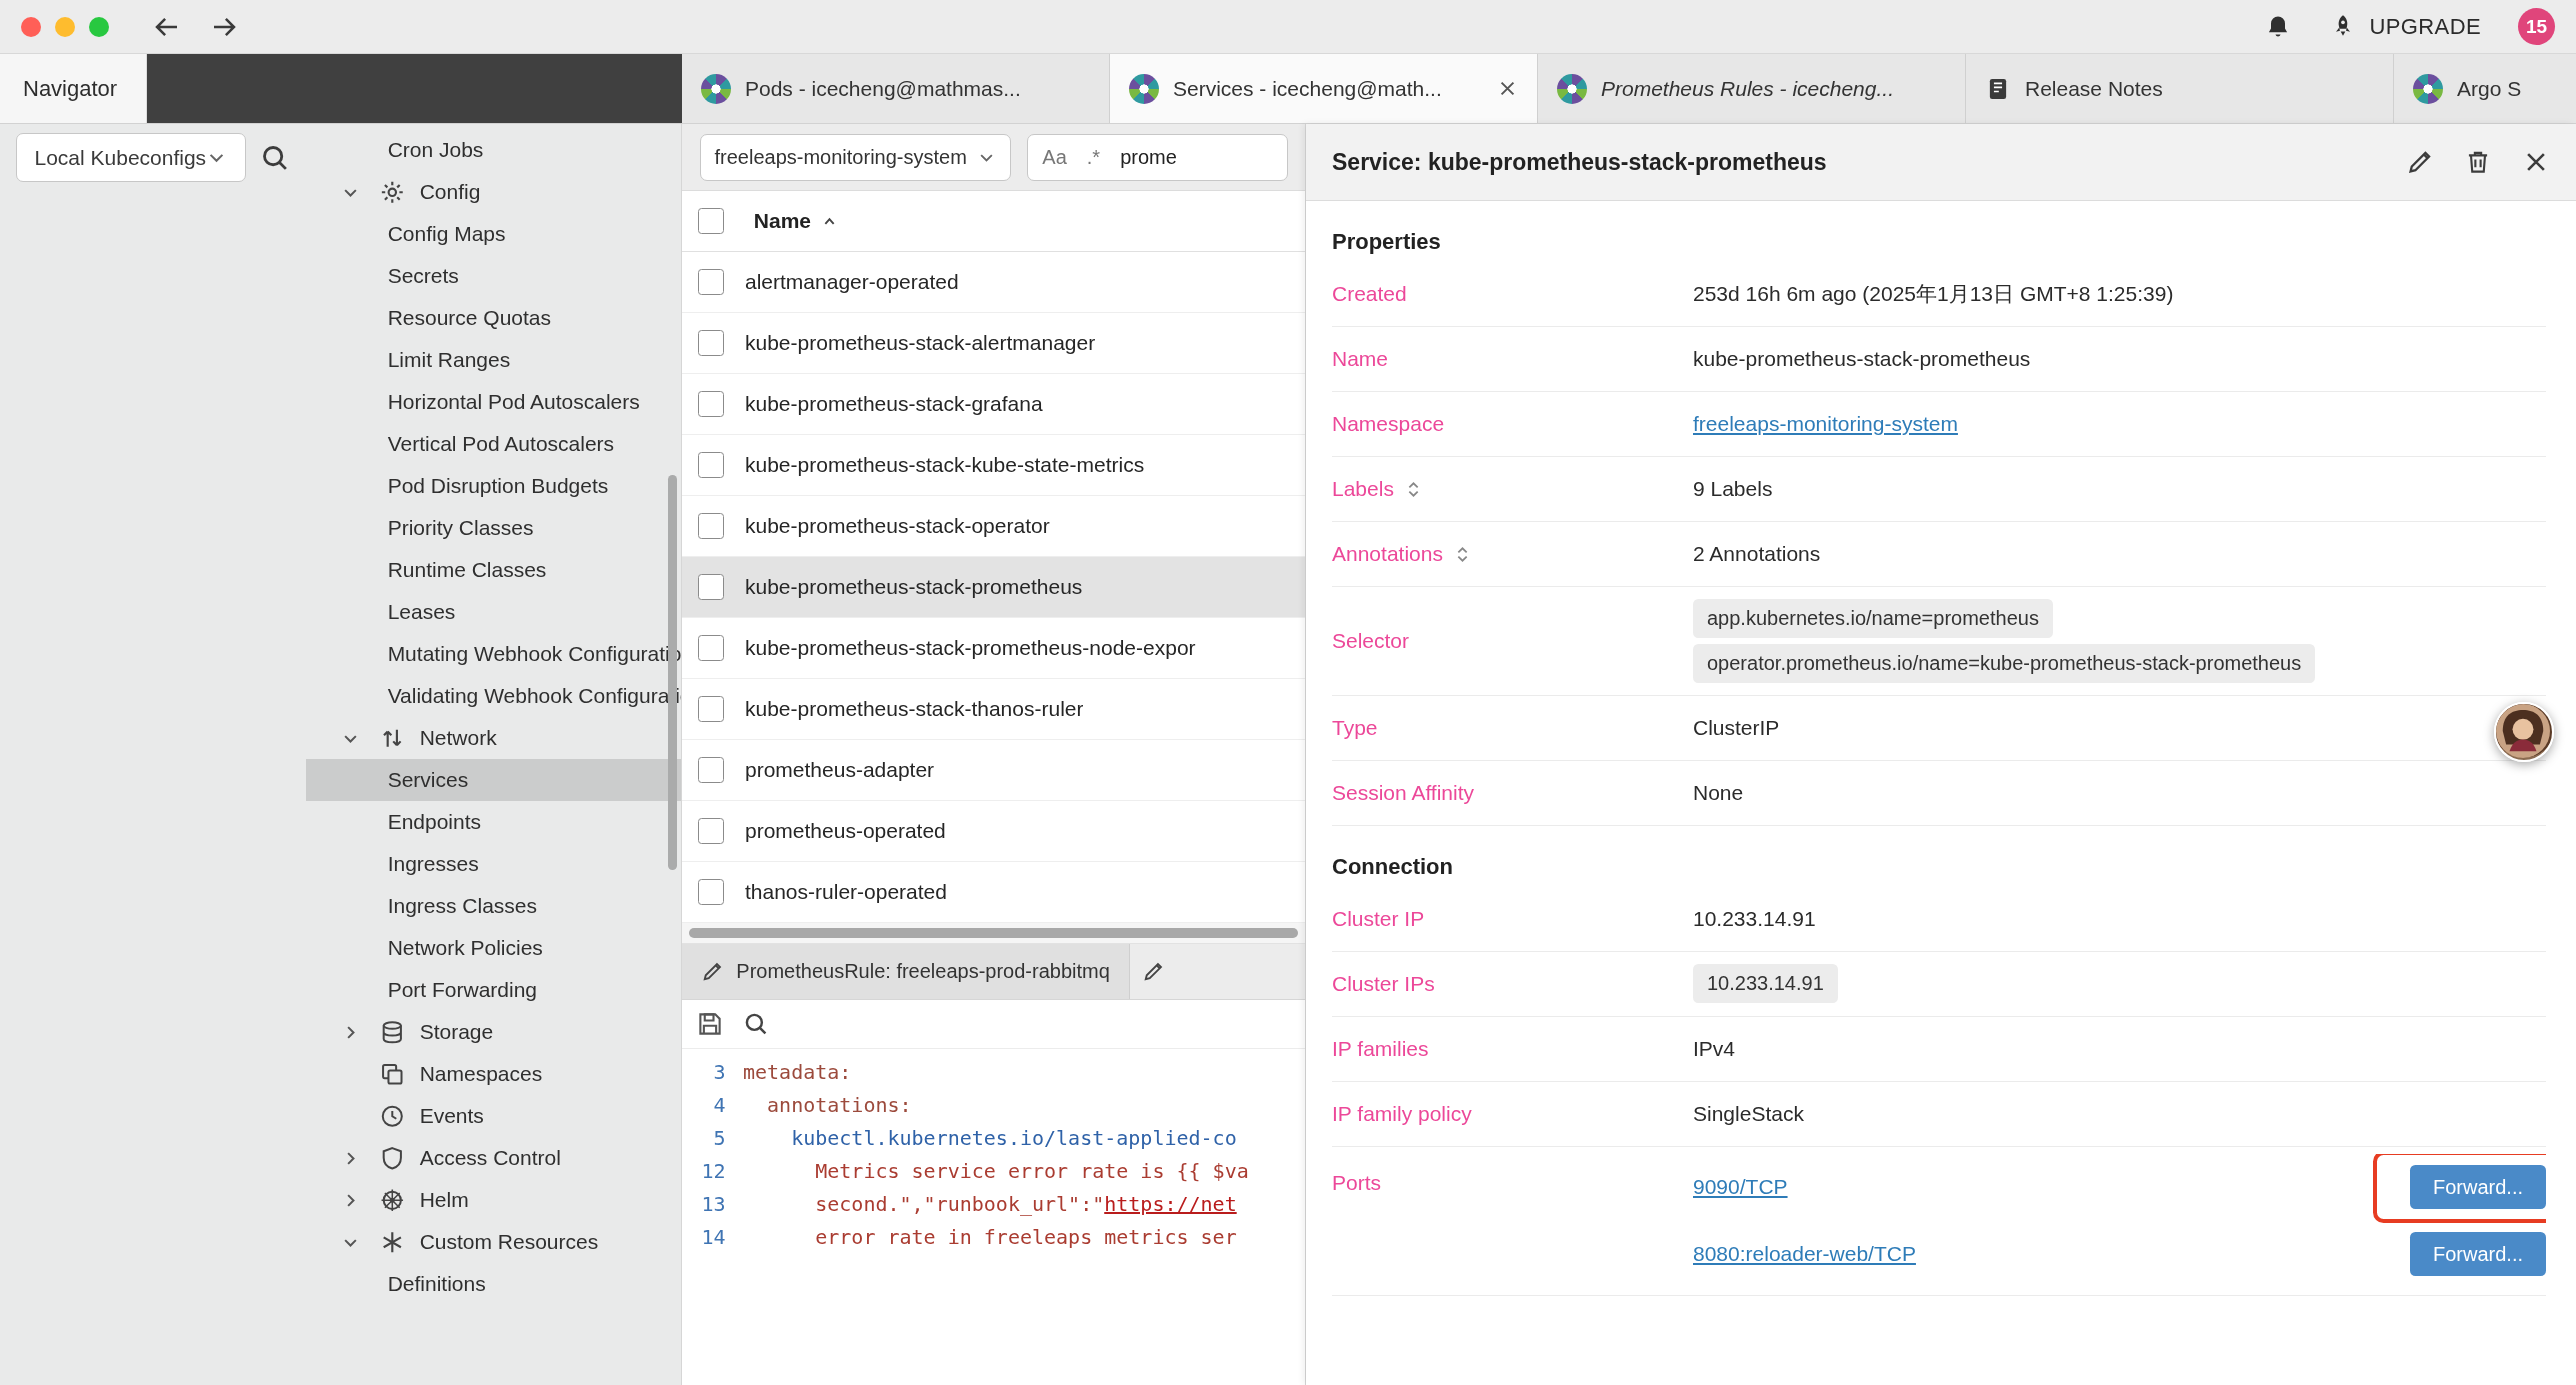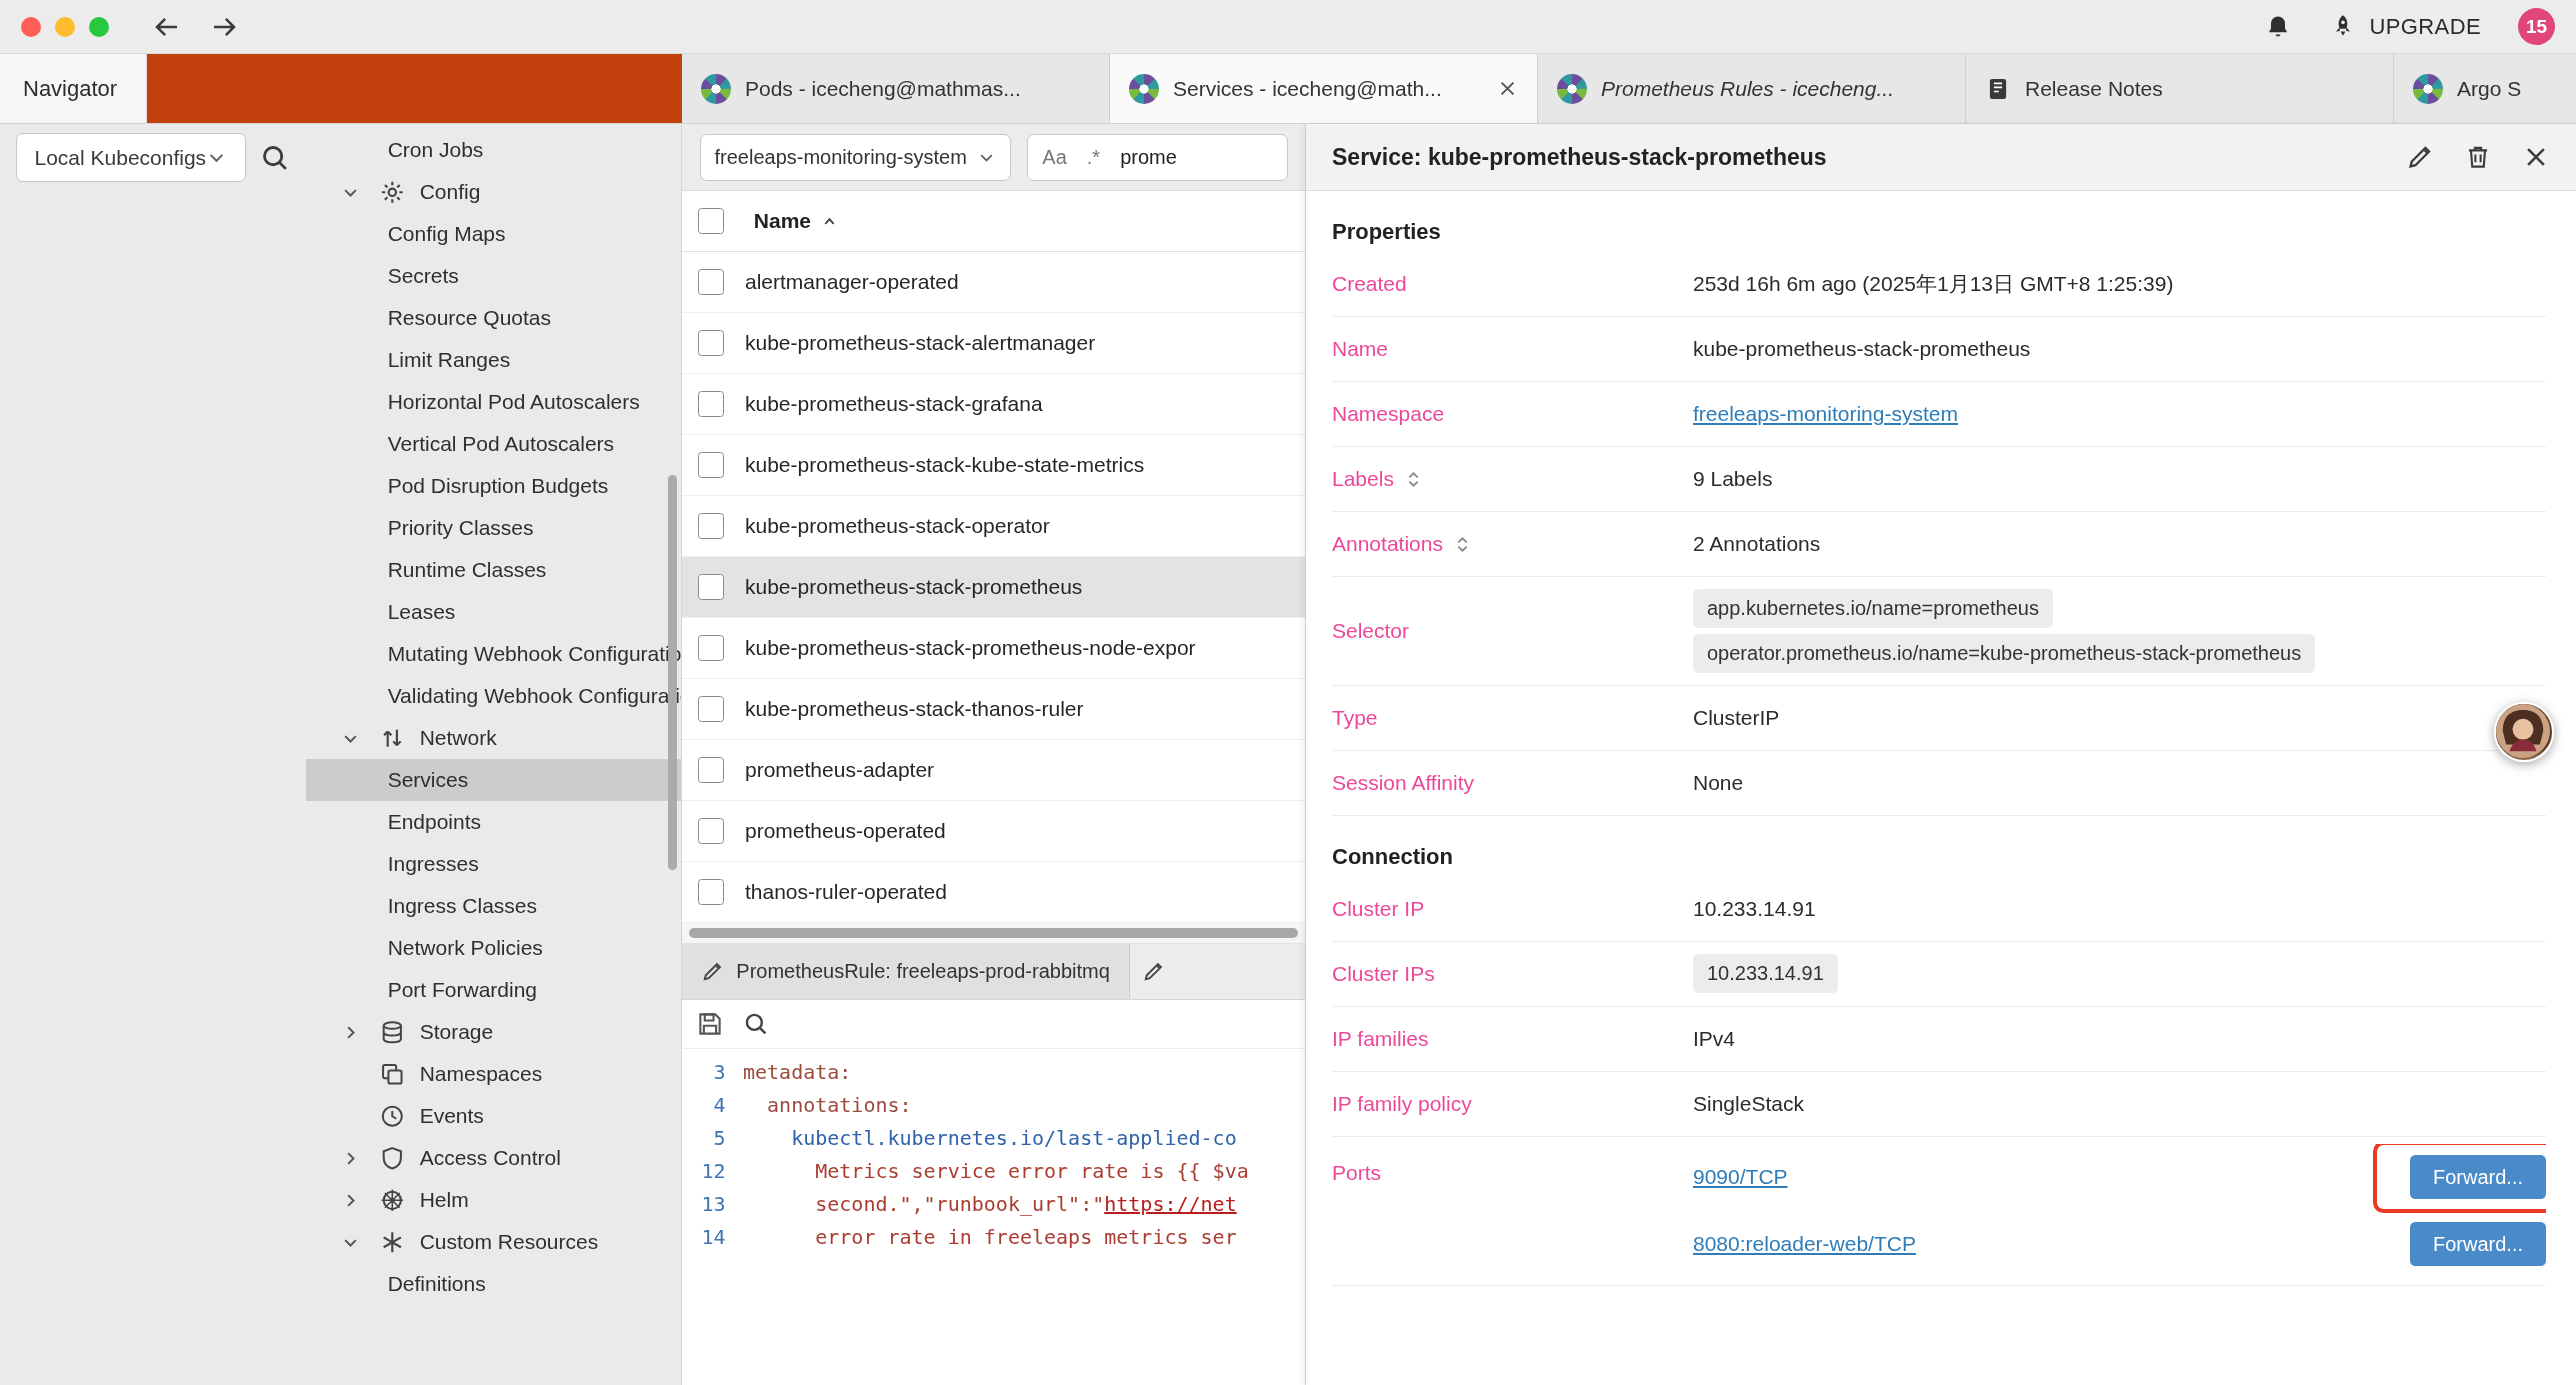--- a/index.html
+++ b/index.html
@@ -15,21 +15,21 @@
   .light.red{background:#ff5f57}.light.yellow{background:#febc2e}.light.green{background:#28c840}
   .nav-arrow{background:none;border:none;padding:0;width:39px;height:39px;display:flex;align-items:center;justify-content:center}
   .titlebar-right{margin-left:auto;display:flex;align-items:center;gap:37px}
   .icon-btn{background:none;border:none;padding:0;display:flex;align-items:center;justify-content:center}
   .upgrade{display:flex;align-items:center;gap:12.3px;font-size:22px;color:#2b2b2b;letter-spacing:0.4px}
   .count-badge{width:37px;height:37px;border-radius:50%;background:#e0457b;color:#fff;
     display:flex;align-items:center;justify-content:center;font-size:19px;font-weight:bold}
 
   
   .tabsbar{height:70px;flex:none;display:flex;background:#e7e7e7;border-bottom:0.9px solid #d2d2d2}
-  .navigator-head{width:682px;flex:none;display:flex;background:#c2410c}
+  .navigator-head{width:682px;flex:none;display:flex;background:#404040}
   .navigator-tab{width:147px;background:#f6f6f6;display:flex;align-items:center;padding:0 23px;
     font-size:22px;color:#2d2d2d;border-right:0.9px solid #ddd}
   .tab-strip{flex:1;display:flex;overflow:hidden}
   .tab{width:428px;flex:none;display:flex;align-items:center;gap:14px;padding:0 19px;
     border-right:0.9px solid #d0d0d0;background:#e7e7e7;color:#333;font-size:21px;white-space:nowrap;overflow:hidden}
   .tab:last-child{flex:1;width:auto;min-width:0;border-right:none}
   .tab.active{background:#fafafa}
   .tab.italic .tab-label{font-style:italic}
   .tab-label{overflow:hidden;text-overflow:clip;white-space:nowrap}
   .tab-close{margin-left:auto;flex:none;display:flex}
@@ -91,21 +91,21 @@
   .lnum{width:61px;flex:none;text-align:right;color:#3f74b3;padding-right:17.5px}
   .ecode{white-space:pre}
   .tok-k{color:#9c4a3c}
   .tok-b{color:#2f62a8}
   .tok-r{color:#aa3c31}
   .tok-u{color:#b91c1c;text-decoration:underline}
 
   
   .detail{flex:1;background:#fff;display:flex;flex-direction:column;min-width:0;
     box-shadow:-2.6px 0 7px rgba(0,0,0,.07)}
-  .detail-header{height:67px;flex:none;background:#f2f2f2;border-bottom:0.9px solid #dcdcdc;
+  .detail-header{height:77px;flex:none;background:#f2f2f2;border-bottom:0.9px solid #dcdcdc;
     display:flex;align-items:center;padding:0 26px;gap:30px}
   .detail-title{font-weight:bold;font-size:23px;color:#222;flex:1;white-space:nowrap;overflow:hidden}
   .detail-body{flex:1;overflow:hidden;padding:0 30px 0 26px}
   .section-heading{font-weight:bold;font-size:22px;color:#222;margin:28px 0 7px}
   .drow{display:flex;align-items:center;min-height:65px;border-bottom:0.9px solid #ebebeb;padding:7px 0}
   .dlabel{width:361px;flex:none;color:#ec4899;font-size:21px;display:flex;align-items:center;gap:10.5px}
   .dvalue{flex:1;font-size:21px;color:#2b2b2b;min-width:0;overflow:hidden}
   .link{color:#2e7cb8;text-decoration:underline;cursor:pointer}
   .badge-wrap{margin:5.3px 0;white-space:nowrap;overflow:hidden}
   .badge-chip{display:inline-block;background:#ececec;border-radius:5.3px;padding:8px 14px;font-size:20px;color:#333;white-space:nowrap}

